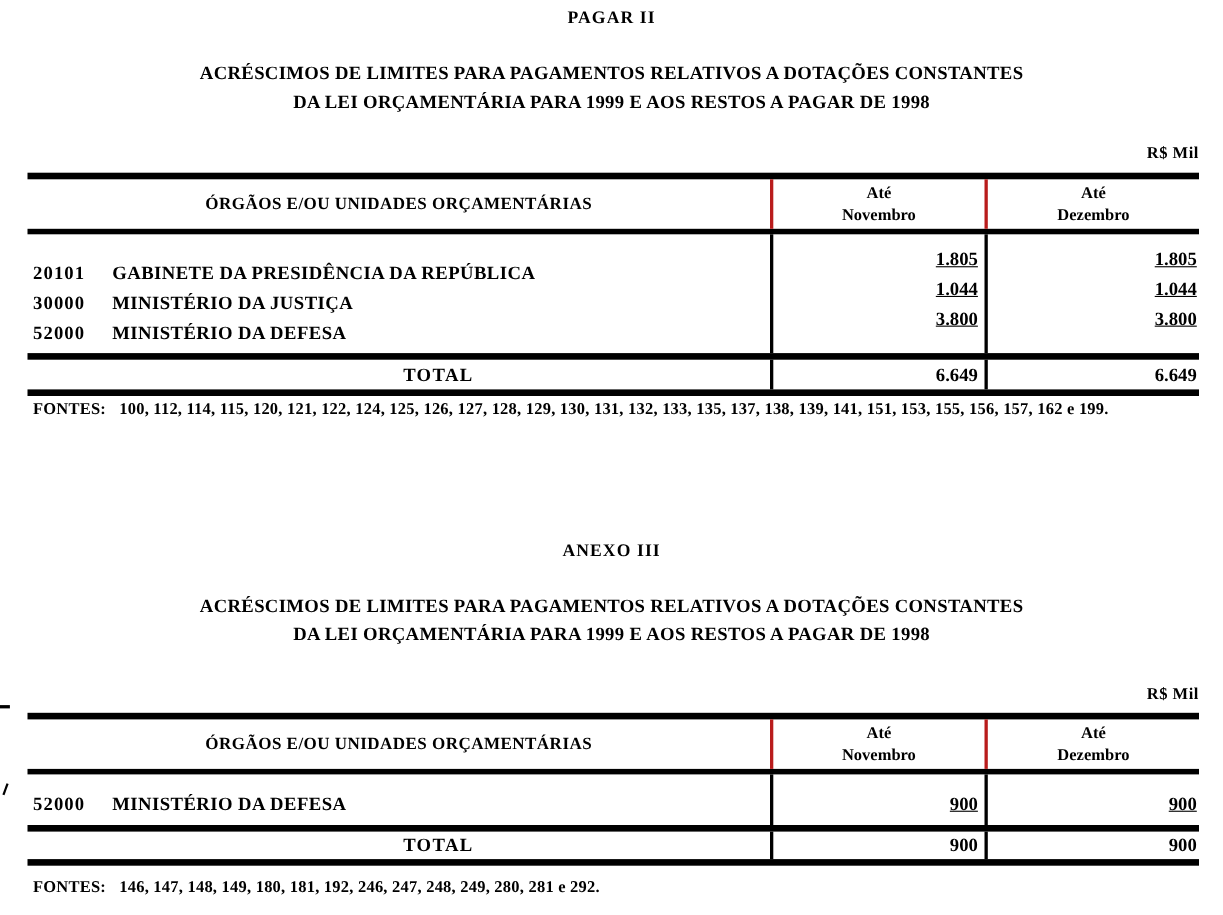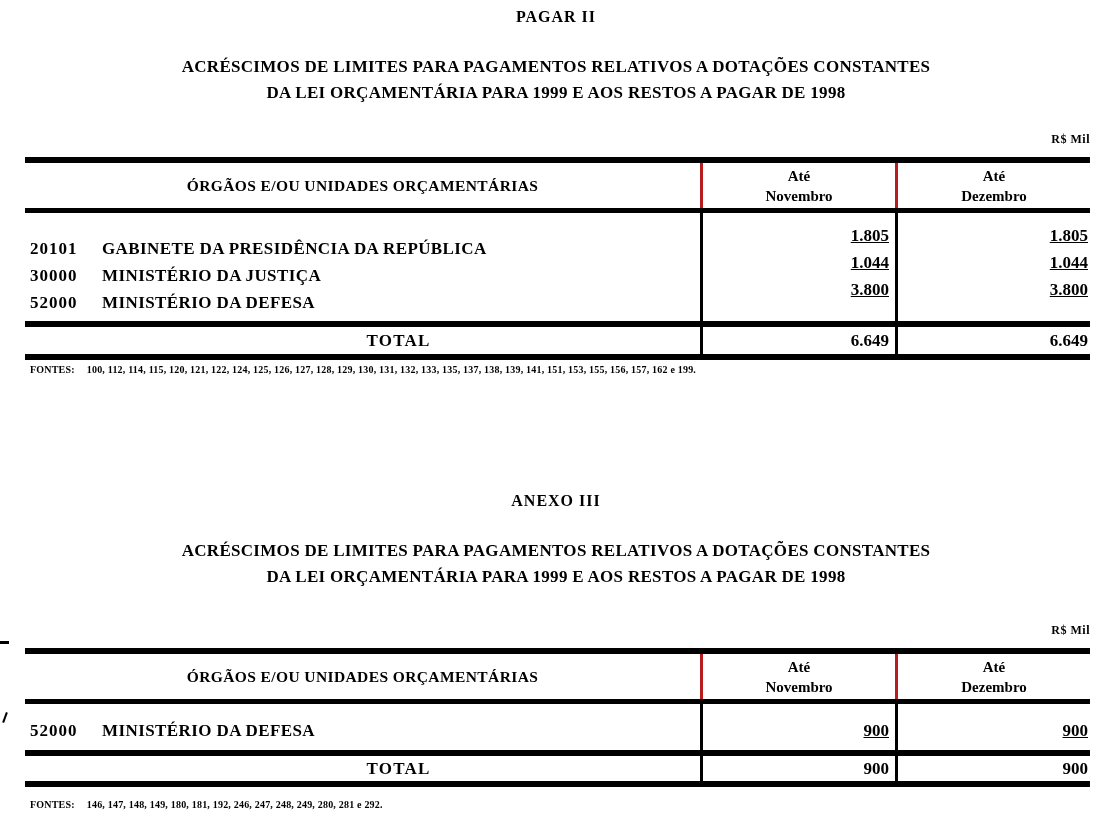--- a/index.html
+++ b/index.html
@@ -26,21 +26,21 @@
   .subtitle {
     position: absolute; left: 0; width: 100%;
     text-align: center; font-size: 17px; line-height: 26px; letter-spacing: 0.3px;
   }
   #a2-sub { top: 54px; }
   #a3-sub { top: 538px; }
 
   
   .unit {
     position: absolute; left: 25px; width: 1065px;
-    text-align: right; font-size: 12px; letter-spacing: 0.5px;
+    text-align: right; font-size: 15px; letter-spacing: 0.5px;
   }
   #a2-unit { top: 132px; }
   #a3-unit { top: 623px; }
 
   
   .btable {
     position: absolute; left: 25px; width: 1065px;
     border-top: 6px solid #000; border-bottom: 6px solid #000;
     box-sizing: content-box;
   }
@@ -77,21 +77,21 @@
   #t1 .tfoot > * { height: 27px; line-height: 27px; }
   #t2 .tfoot > * { height: 25px; line-height: 25px; }
   .tf1 { text-align: center; padding-left: 72px; letter-spacing: 1.2px; }
   .tf2, .tf3 { border-left: 3px solid #000; text-align: right; }
   .tf2 { padding-right: 6px; }
   .tf3 { padding-right: 2px; }
 
   
   .fontes {
     position: absolute; left: 30px; width: 1075px;
-    font-size: 10px; letter-spacing: 0.2px; white-space: nowrap;
+    font-size: 15px; letter-spacing: 0.2px; white-space: nowrap;
   }
   #f1 { top: 364px; }
   #f2 { top: 799px; }
   .fontes .lbl { margin-right: 12px; }
 
   
   .mark-dash { position: absolute; left: 0; top: 641px; width: 9px; height: 3px; background: #000; }
   .mark-tick { position: absolute; left: 4px; top: 712px; width: 2px; height: 11px; background: #000; transform: rotate(20deg); }
 </style>
 </head>

